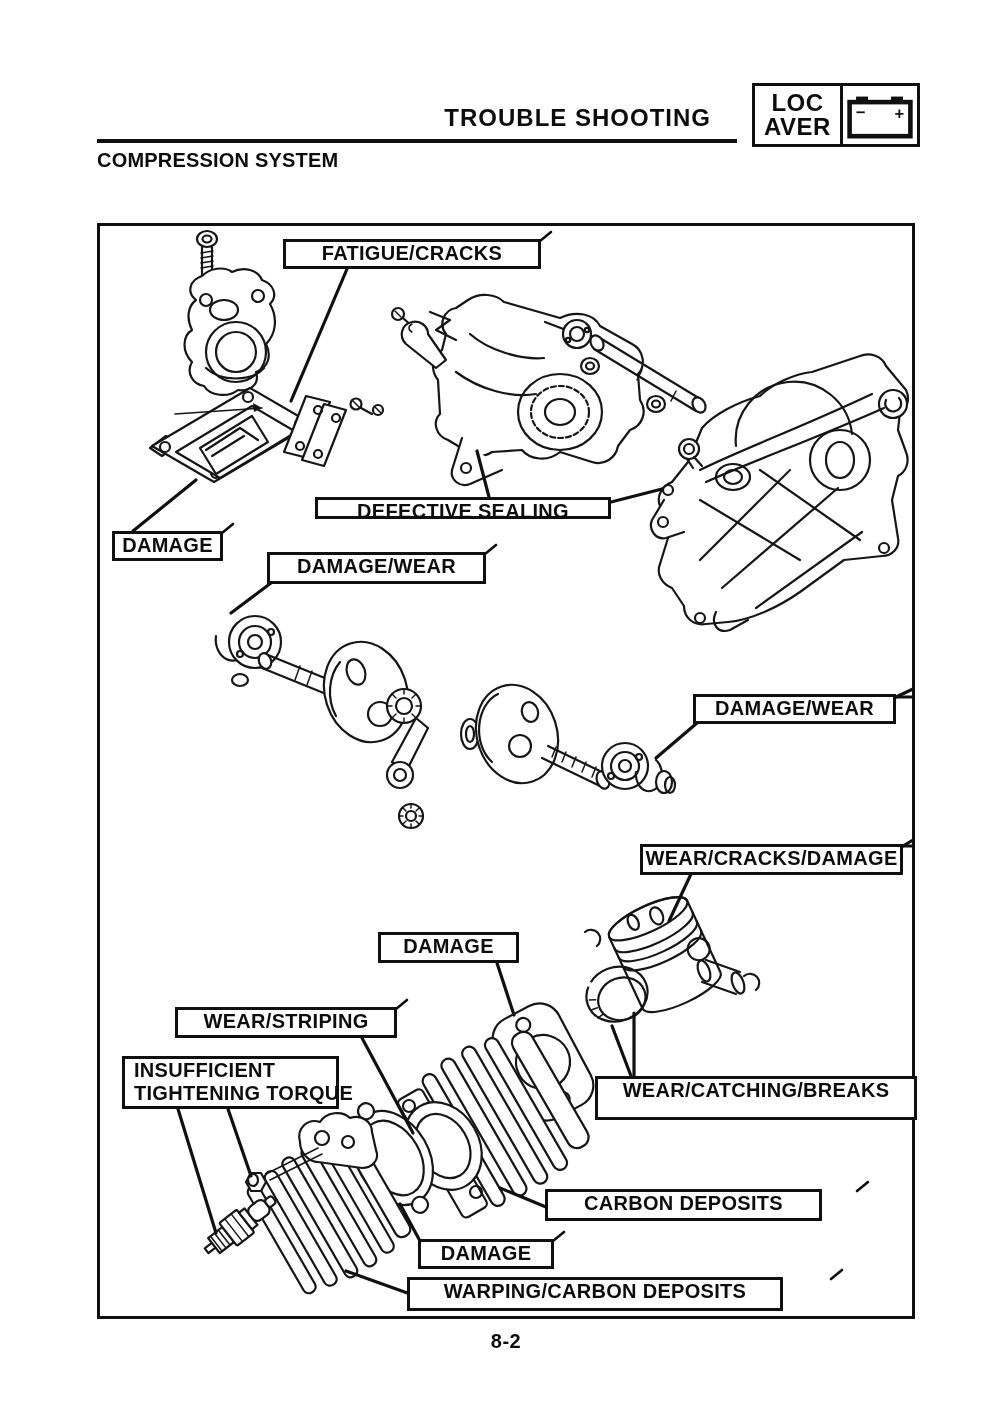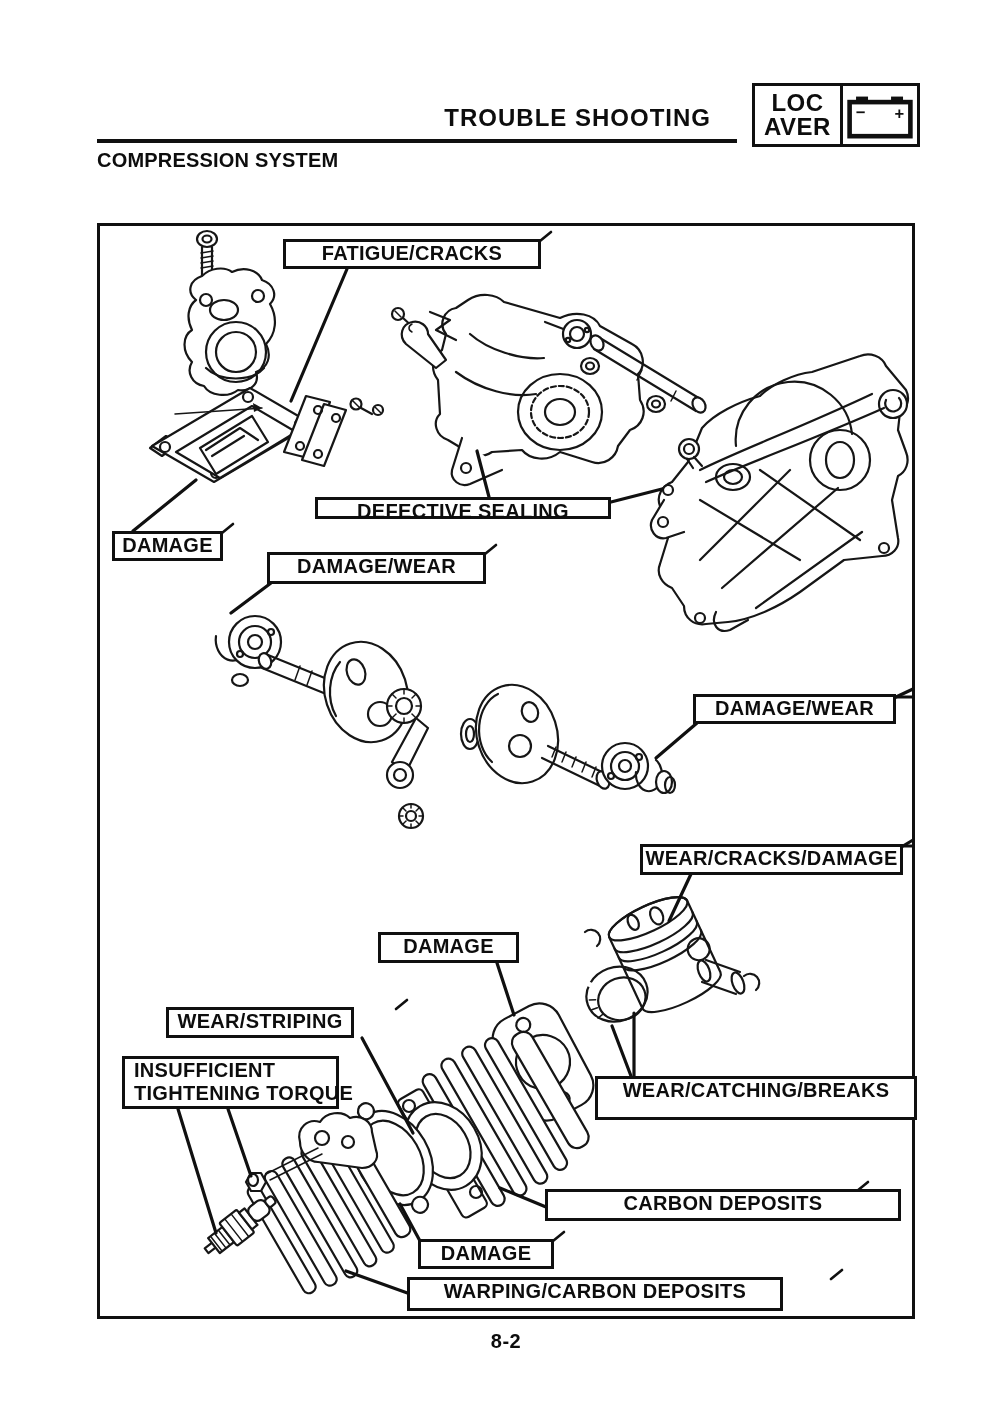--- a/index.html
+++ b/index.html
@@ -382,34 +382,34 @@
   </div>
 
 <div class="callout" style="left:640px;top:844px;width:263px;height:31px;">
     <span>WEAR/CRACKS/DAMAGE</span>
   </div>
 
 <div class="callout" style="left:378px;top:932px;width:141px;height:31px;">
     <span>DAMAGE</span>
   </div>
 
-<div class="callout" style="left:166px;top:1007px;width:188px;height:31px;">
+<div class="callout" style="left:175px;top:1007px;width:222px;height:31px;">
     <span>WEAR/STRIPING</span>
   </div>
 
 <div class="callout twoline" style="left:122px;top:1056px;width:217px;height:53px;">
   <span>INSUFFICIENT</span>
   <span>TIGHTENING TORQUE</span>
 </div>
 
 <div class="callout" style="left:595px;top:1076px;width:322px;height:44px;">
     <span>WEAR/CATCHING/BREAKS</span>
   </div>
 
-<div class="callout" style="left:545px;top:1189px;width:356px;height:32px;">
+<div class="callout" style="left:545px;top:1189px;width:277px;height:32px;">
     <span>CARBON DEPOSITS</span>
   </div>
 
 <div class="callout" style="left:418px;top:1239px;width:136px;height:30px;">
     <span>DAMAGE</span>
   </div>
 
 <div class="callout" style="left:390px;top:1277px;width:376px;height:34px;margin-left:17px;">
     <span>WARPING/CARBON DEPOSITS</span>
   </div>

